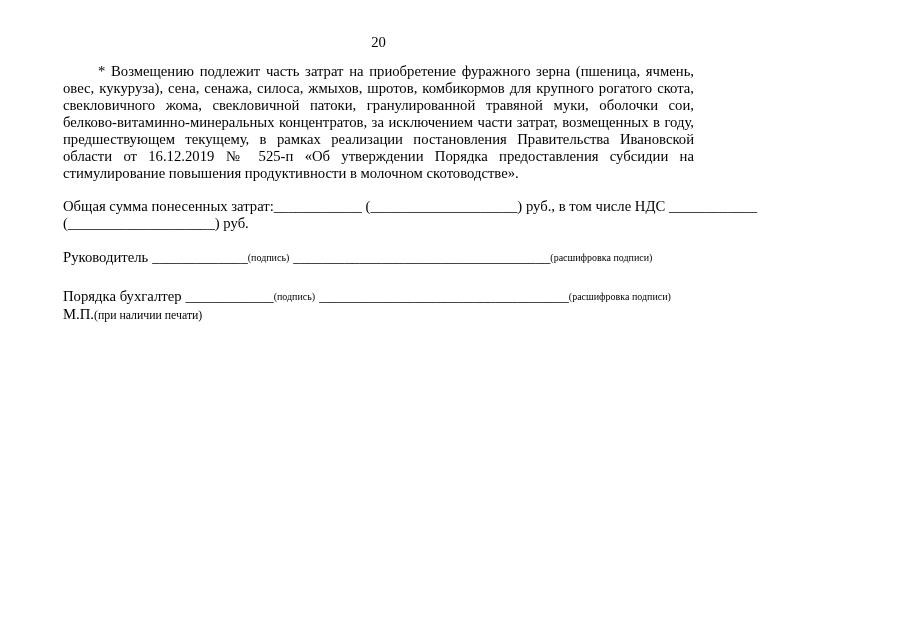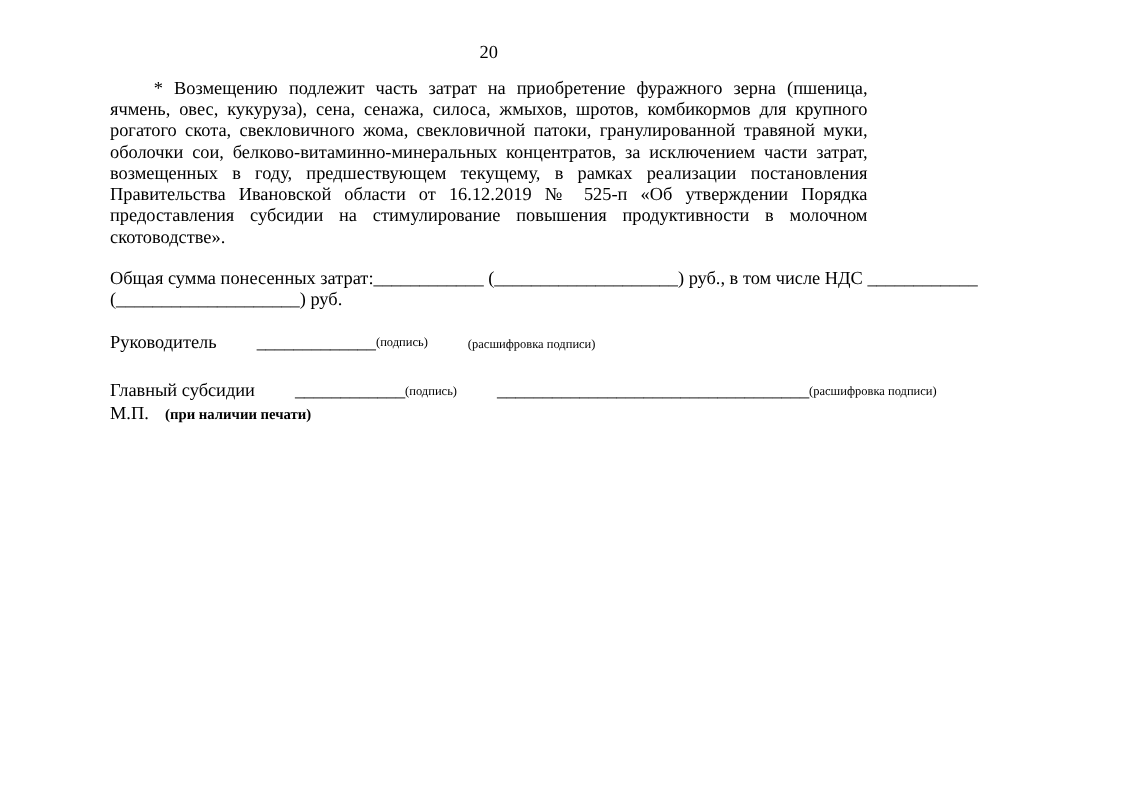--- a/index.html
+++ b/index.html
@@ -14,43 +14,43 @@
     box-sizing: border-box;
     font-family: "Liberation Serif", "DejaVu Serif", serif;
     font-size: 14.7px;
     line-height: 17px;
     color: #000000;
   }
   .page {
     box-sizing: border-box;
     width: 754px;
     height: 640px;
-    padding: 34px 60px 0 88px;
+    padding: 34px 60px 0 63px;
   }
   .page-number {
     text-align: center;
     margin: 0 0 12px 0;
   }
   .para {
     margin: 0;
     text-align: justify;
     text-indent: 35px;
     font-family: Liberation Serif, serif;
   }
   .sum-section {
     margin-top: 16px;
   }
   .sum-line {
     margin: 0;
     white-space: nowrap;
   }
   .sig-block {
     display: flex;
-    align-items: flex-end;
-    gap: 32px;
+    align-items: flex-start;
+    gap: 4px;
   }
   .sig-block.director {
     margin-top: 17px;
   }
   .sig-block.accountant {
     margin-top: 22px;
   }
   .sig-label {
     white-space: nowrap;
   }
@@ -66,22 +66,21 @@
   .caption {
     font-size: 10px;
     line-height: 14px;
     white-space: nowrap;
   }
   .stamp-line {
     margin-top: 1px;
   }
   .stamp-note {
     font-size: 11.8px;
-    margin-left: 13px;
-    font-weight: bold;
+    margin-left: 0;
   }
 </style>
 </head>
 <body>
 
 <div class="page">
 
   <div class="page-number">20</div>
 
   <p class="para">* Возмещению подлежит часть затрат на приобретение фуражного зерна (пшеница, ячмень, овес, кукуруза), сена, сенажа, силоса, жмыхов, шротов, комбикормов для крупного рогатого скота, свекловичного жома, свекловичной патоки, гранулированной травяной муки, оболочки сои, белково-витаминно-минеральных концентратов, за исключением части затрат, возмещенных в году, предшествующем текущему, в рамках реализации постановления Правительства Ивановской области от 16.12.2019 № 525-п «Об утверждении Порядка предоставления субсидии на стимулирование повышения продуктивности в молочном скотоводстве».</p>
@@ -92,26 +91,27 @@
     <p class="sum-line">(____________________) руб.</p>
   </div>
 
   <div class="sig-block director">
     <span class="sig-label">Руководитель</span>
     <span class="sig-col">
       <span class="blank">_____________</span>
       <span class="caption">(подпись)</span>
     </span>
     <span class="sig-col">
+      <span class="blank">___________________________________</span>
       <span class="caption">(расшифровка подписи)</span>
     </span>
   </div>
 
   <div class="sig-block accountant">
-    <span class="sig-label">Главный субсидии</span>
+    <span class="sig-label">Порядка бухгалтер</span>
     <span class="sig-col">
       <span class="blank">____________</span>
       <span class="caption">(подпись)</span>
     </span>
     <span class="sig-col">
       <span class="blank">__________________________________</span>
       <span class="caption">(расшифровка подписи)</span>
     </span>
   </div>
 

